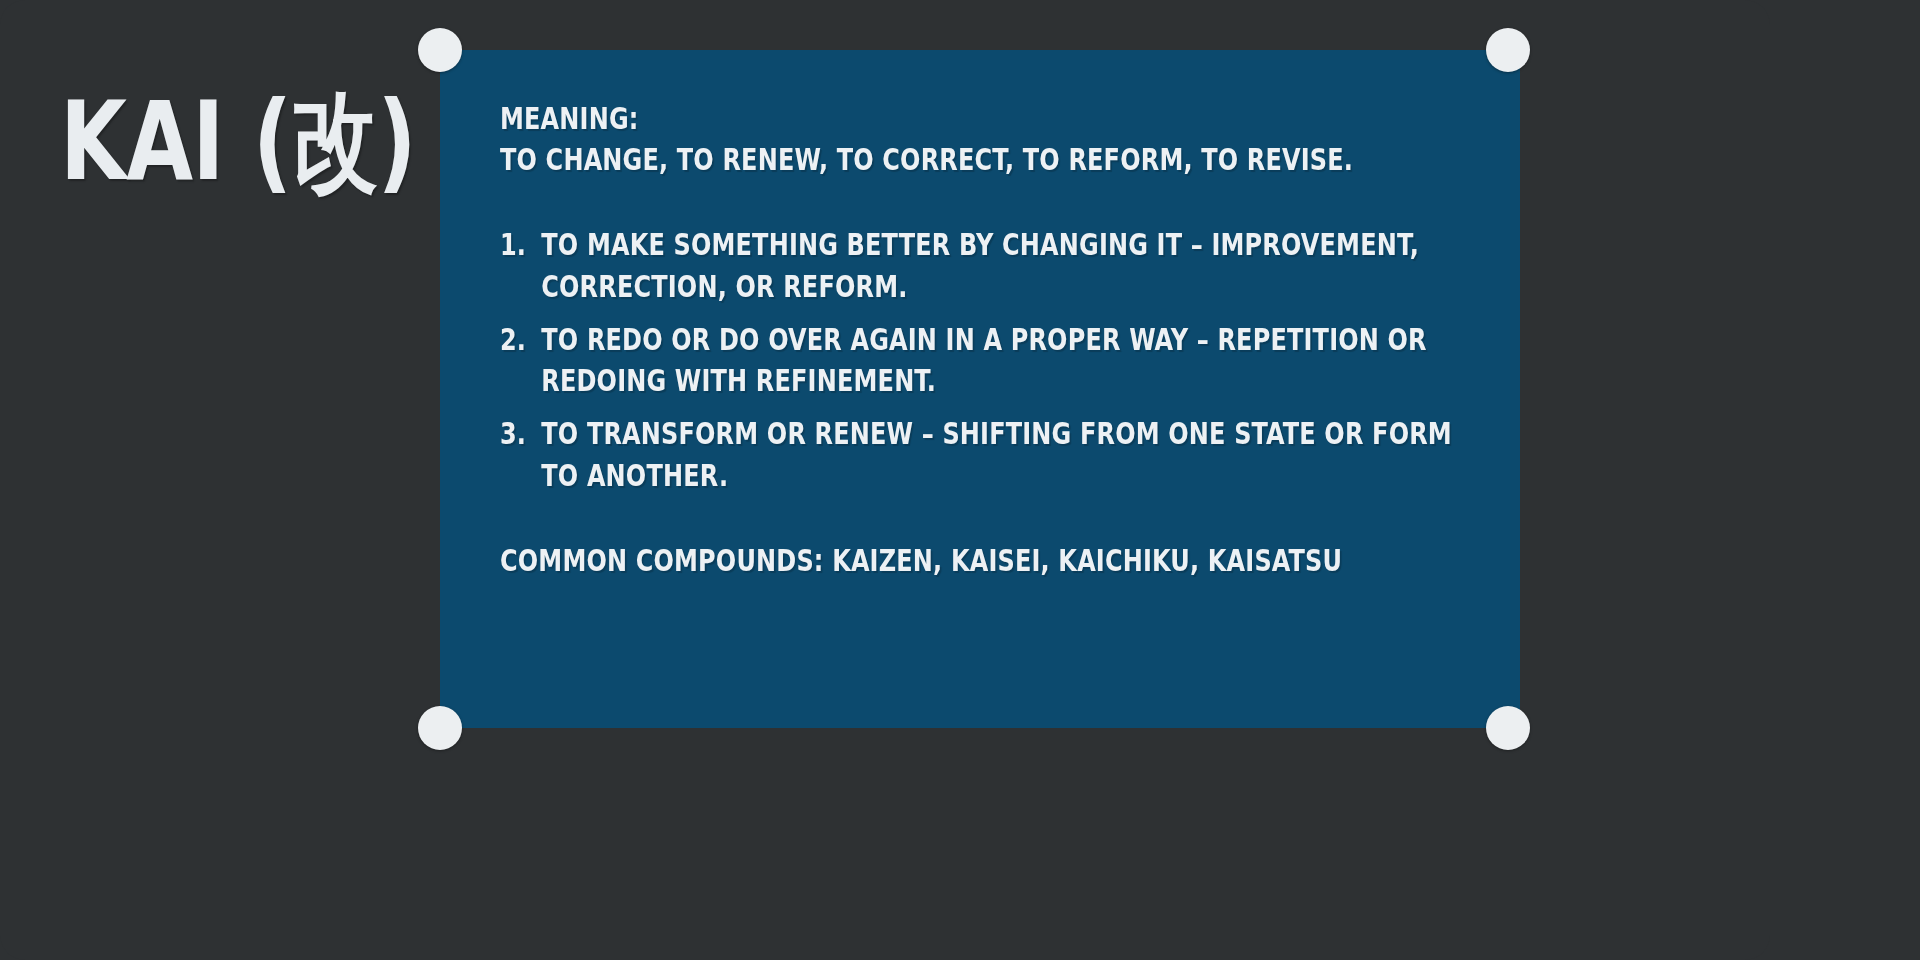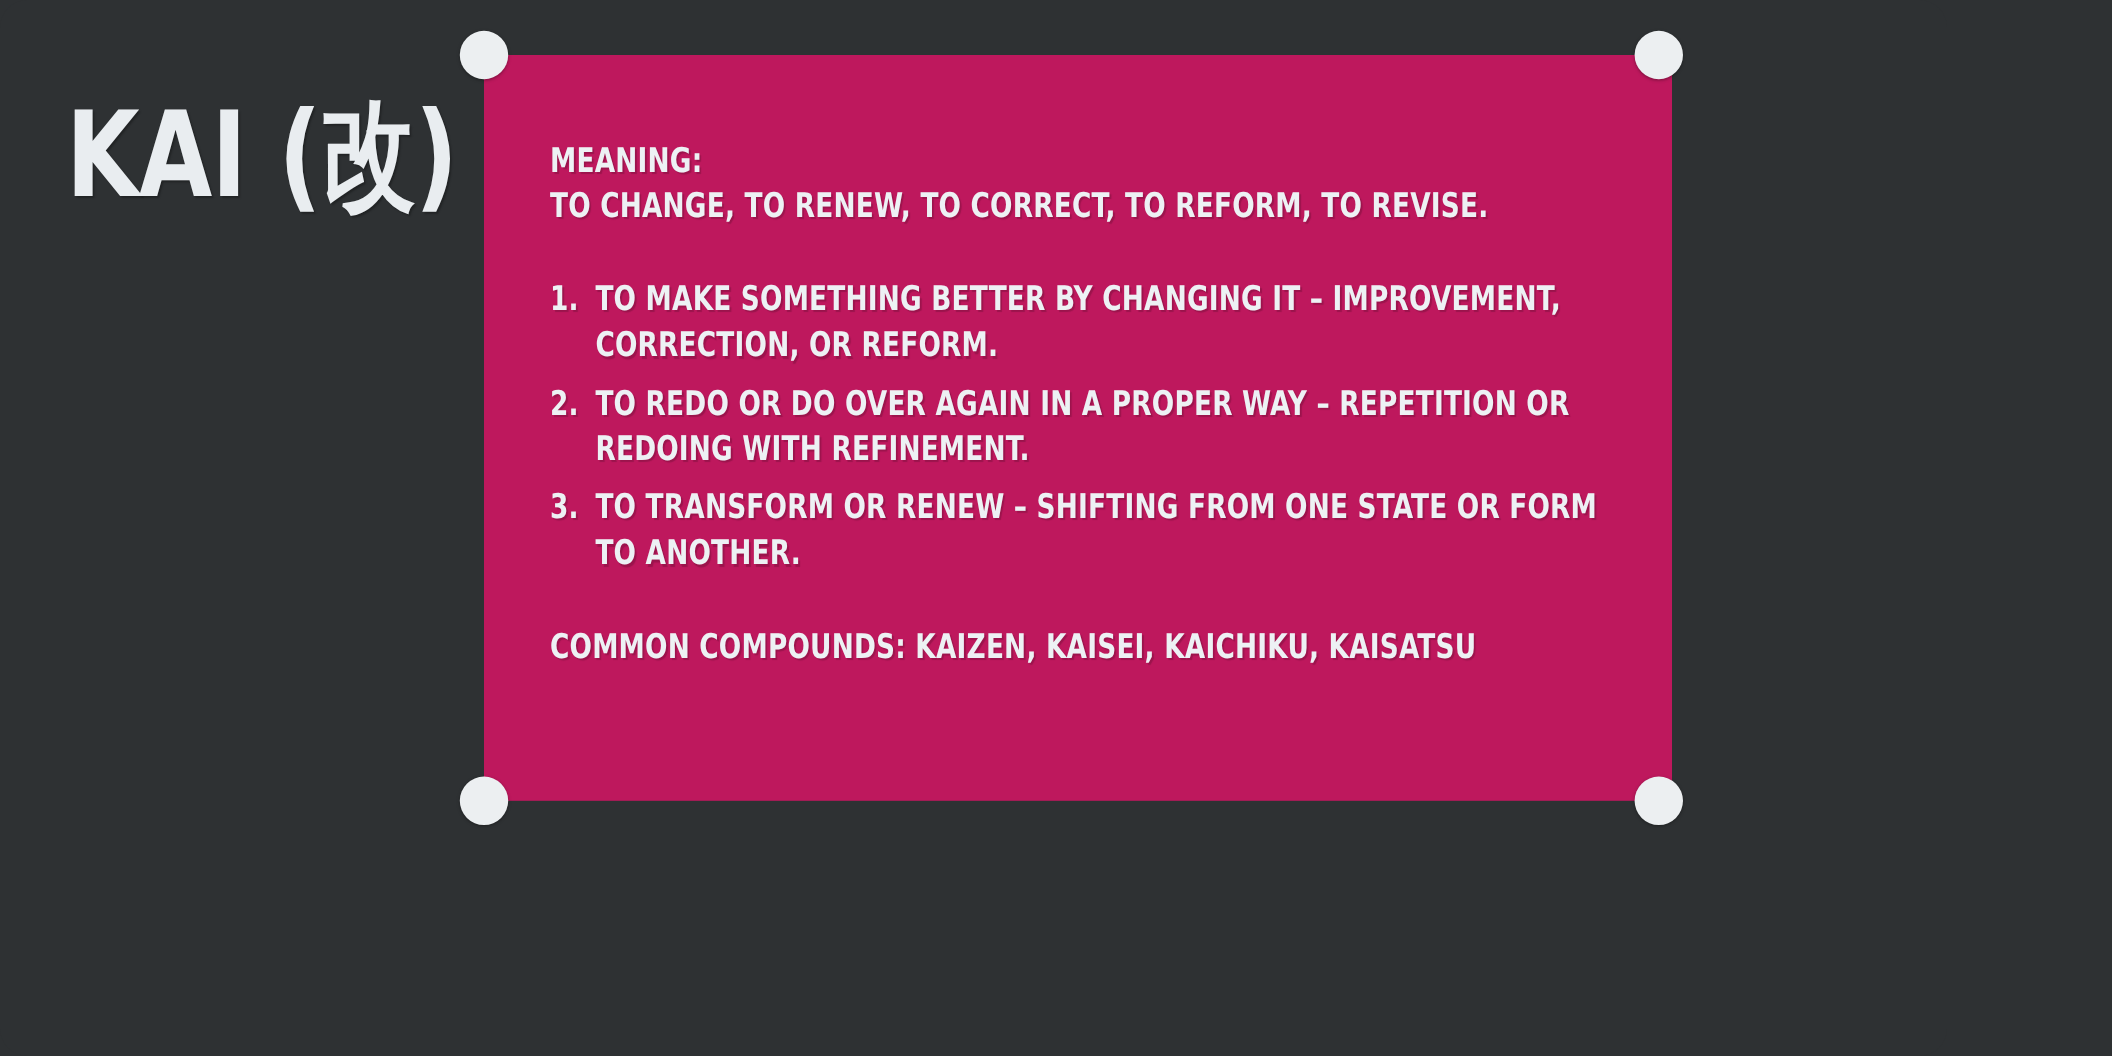--- a/index.html
+++ b/index.html
@@ -44,23 +44,23 @@
     text-shadow: 2px 2px 2px rgba(0,0,0,0.28);
   }
 
   
   #content-panel {
     position: absolute;
     left: 440px;
     top: 50px;
     width: 1080px;
     height: 678px;
-    background: #be185d;
+    background: #0c4a6e;
     box-sizing: border-box;
-    padding: 76px 60px 0 60px;
+    padding: 48px 60px 0 60px;
   }
 
   .body-text {
     font-family: "DejaVu Sans Condensed", "DejaVu Sans", sans-serif;
     font-weight: 700;
     color: #edf1f4;
     font-size: 31px;
     line-height: 1.33;
     letter-spacing: 0.2px;
     transform: scaleX(0.86);

